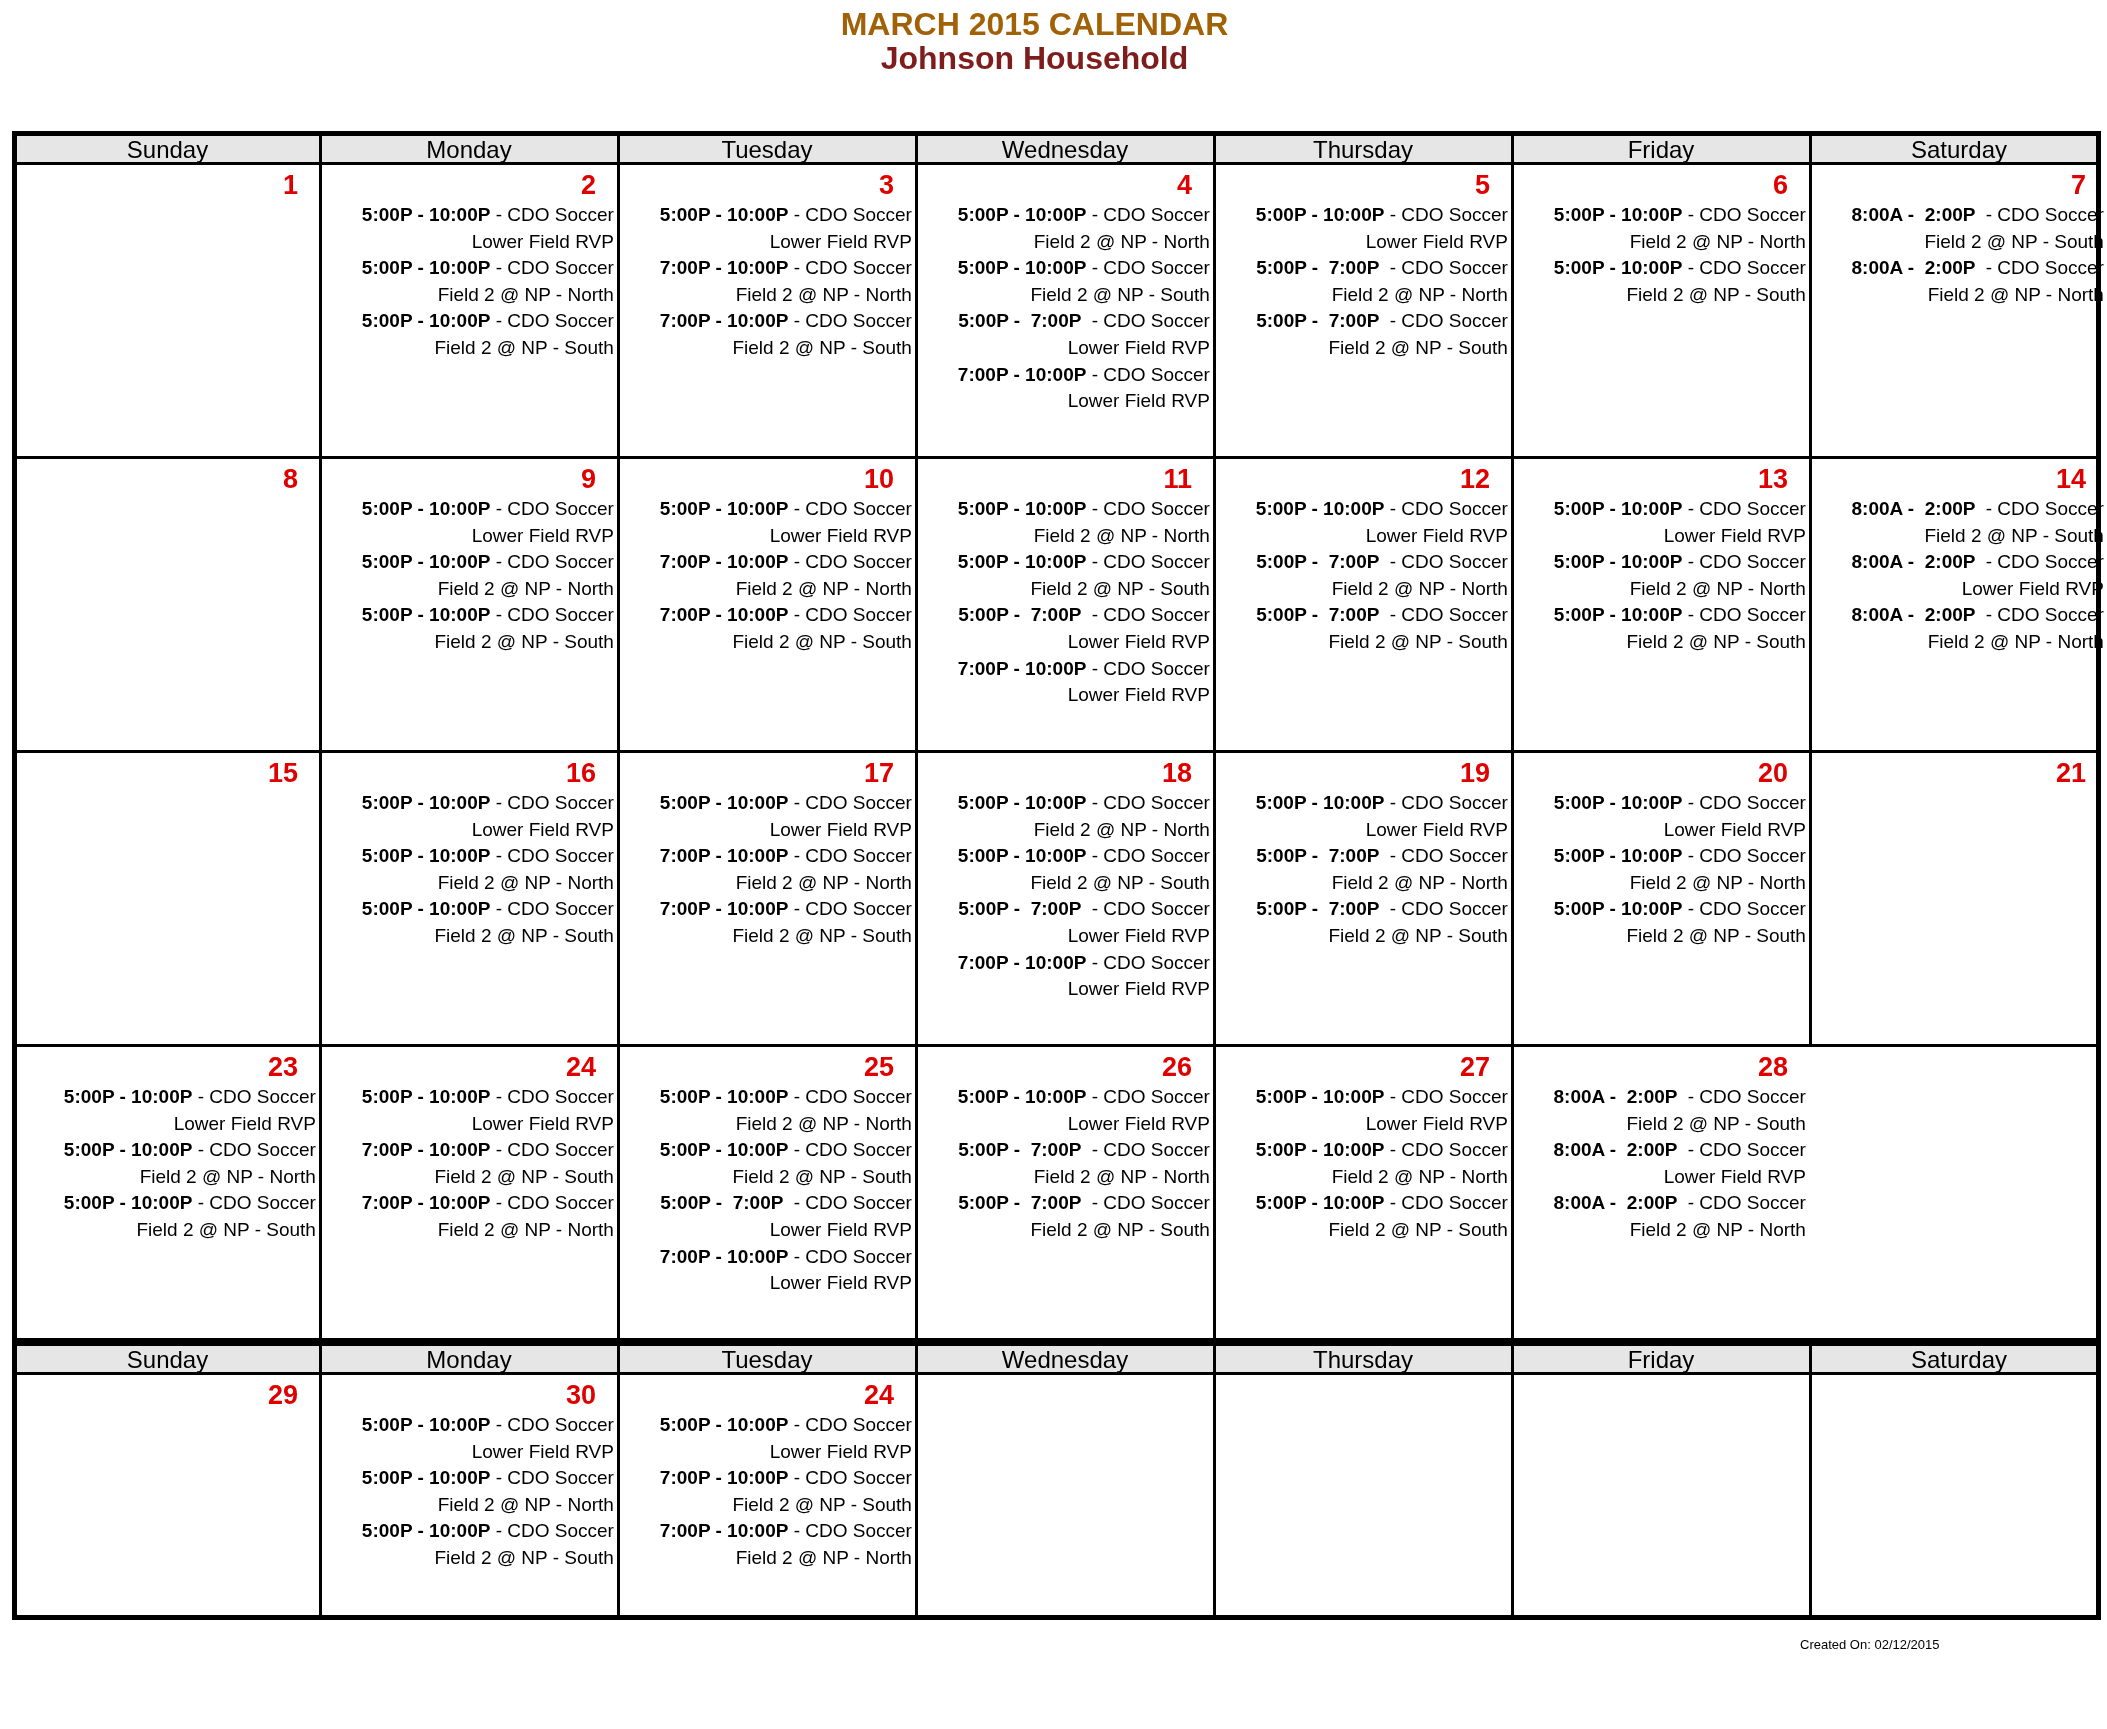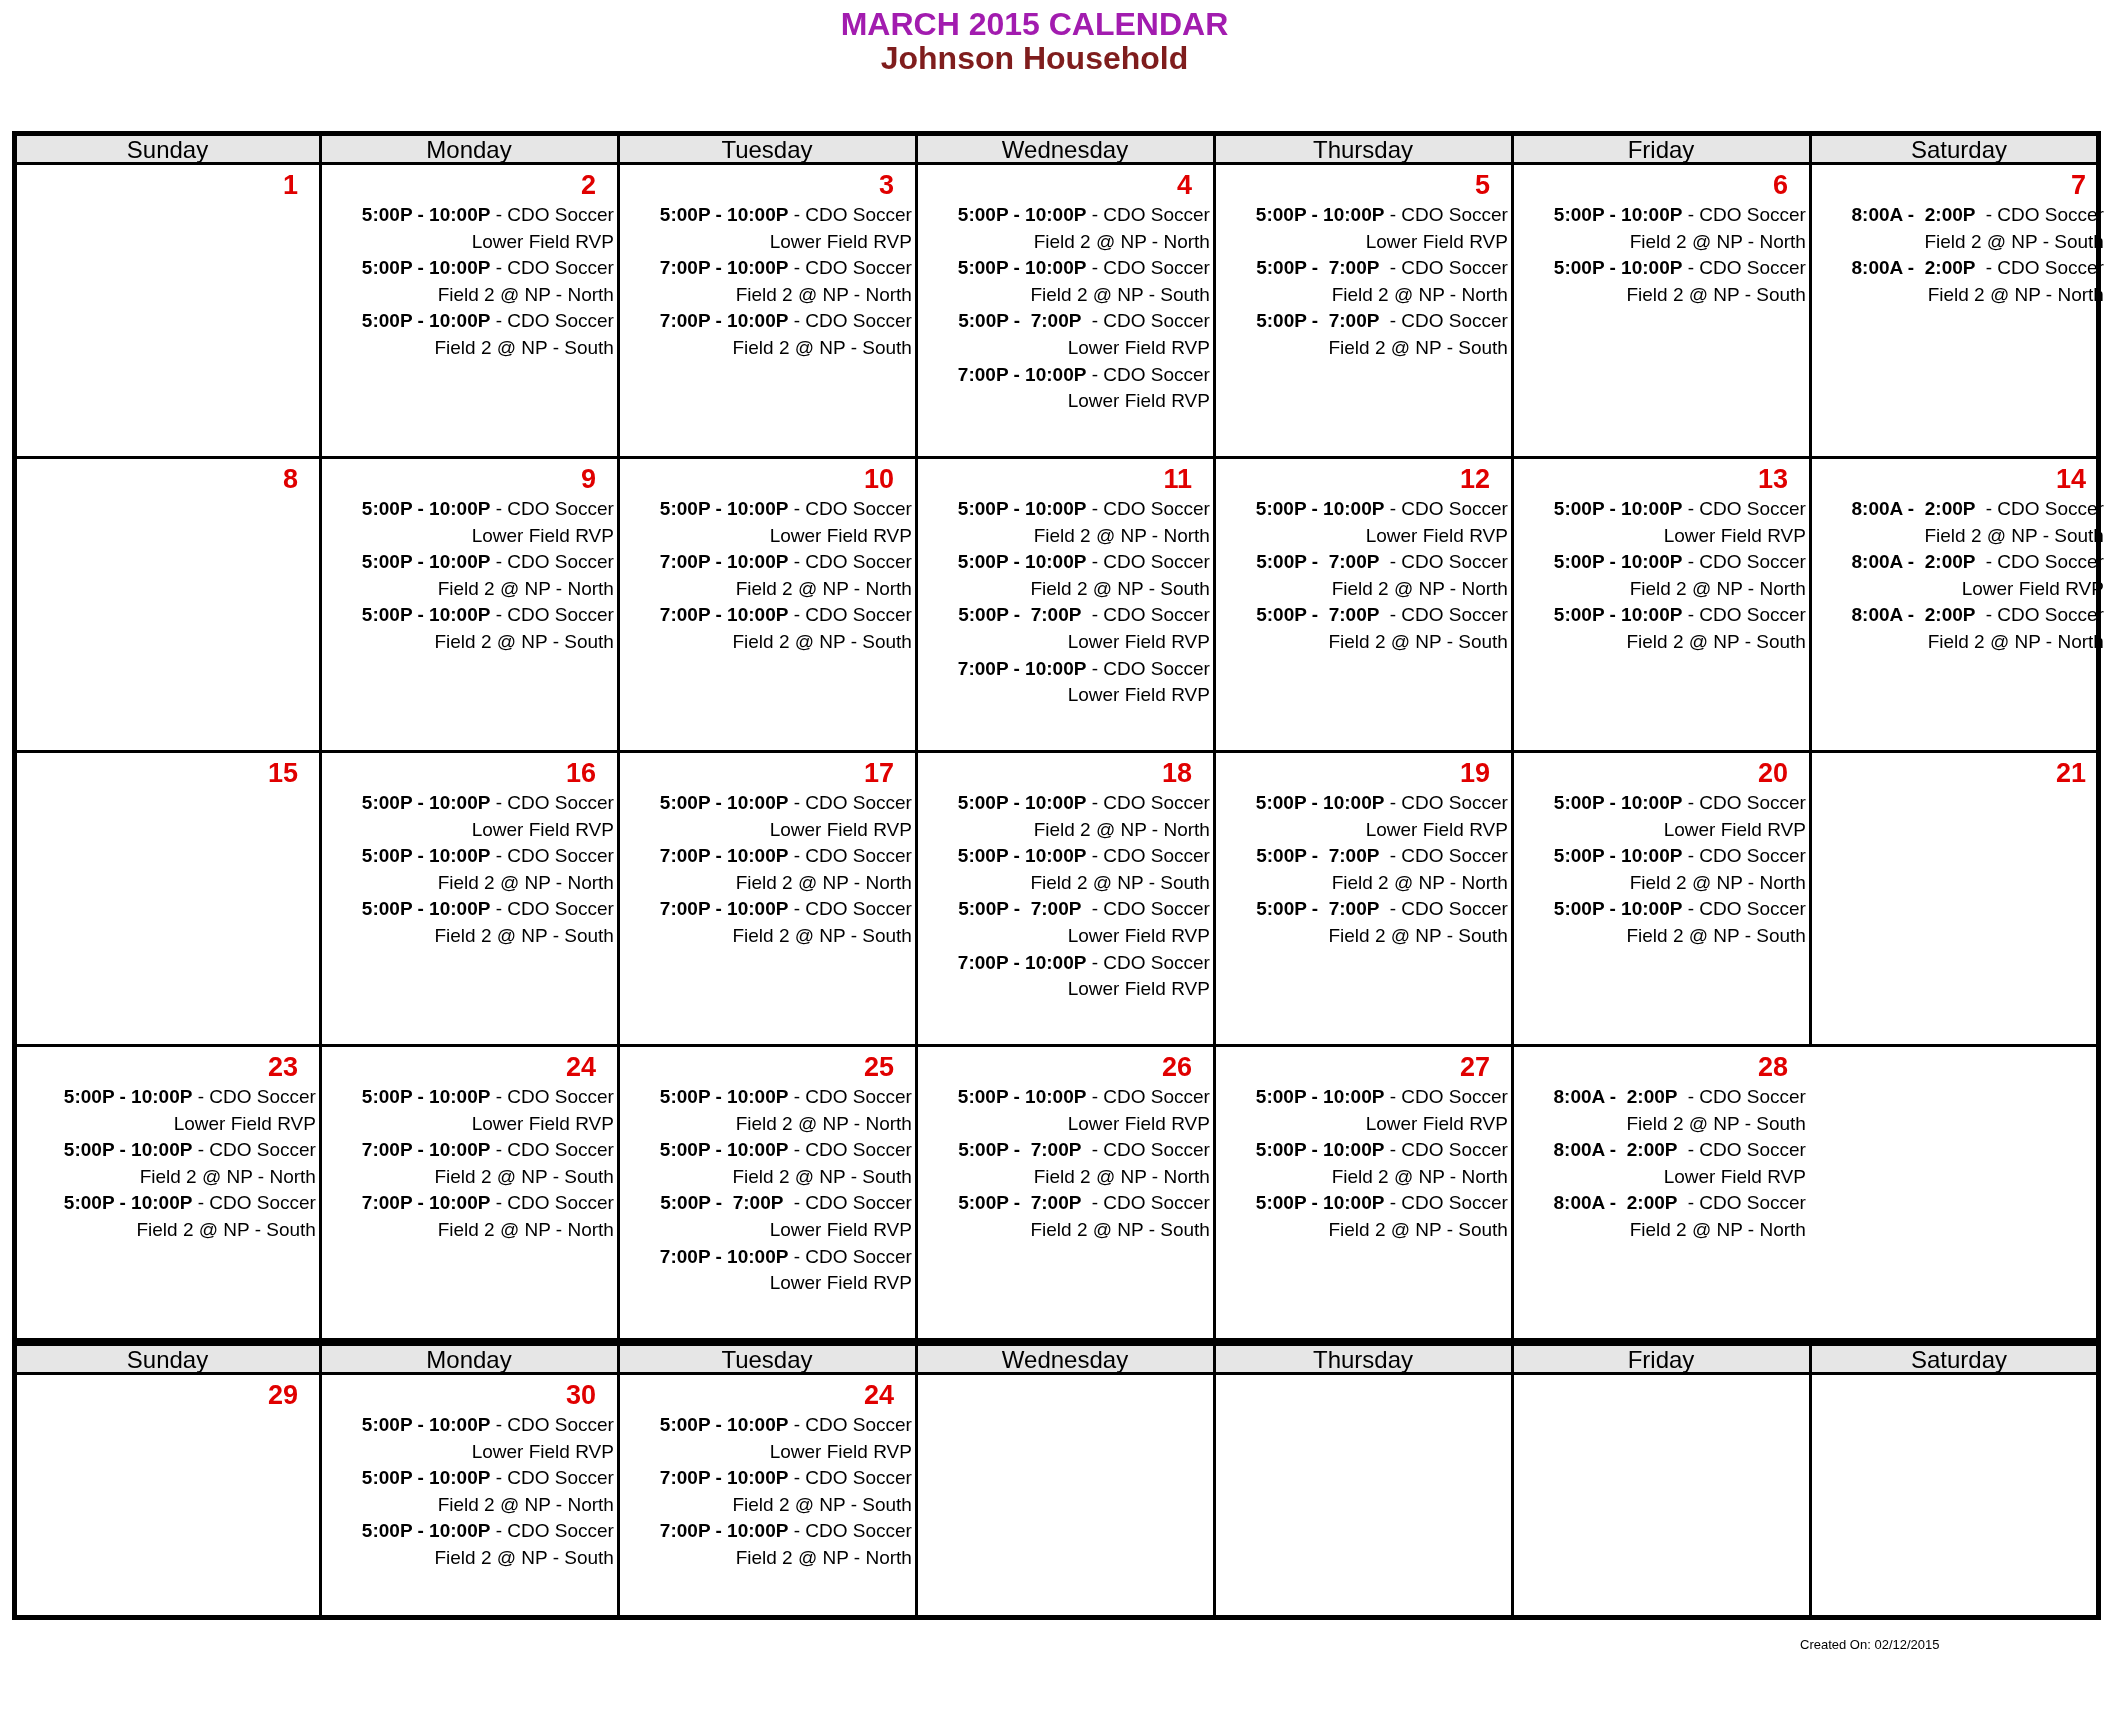--- a/index.html
+++ b/index.html
@@ -1,17 +1,17 @@
 <!DOCTYPE html>
 <html style="font-size:10.2px"><head>
 <meta charset="utf-8">
 <style>
   html, body { margin:0; padding:0; background:#ffffff; }
   body { width:2108px; height:1729px; position:relative; font-family:"Liberation Sans", sans-serif; color:#000; overflow:hidden; }
-  .title { position:absolute; left:0; width:2069px; top:6.4px; text-align:center; font-weight:bold; font-size:32px; color:#a21caf; line-height:36px; }
+  .title { position:absolute; left:0; width:2069px; top:6.4px; text-align:center; font-weight:bold; font-size:32px; color:#a16207; line-height:36px; }
   .subtitle { position:absolute; left:0; width:2069px; top:40px; text-align:center; font-weight:bold; font-size:32px; color:#7f1d1d; line-height:36px; }
   .grid { position:absolute; left:11.5px; top:131px; width:2089px; }
   .hdr-row { display:grid; grid-template-columns:302px 298px 298px 298px 298px 298px 298px; border:5.8px solid #000; border-bottom:3.8px solid #000; background:#e6e6e6; height:26px; box-sizing:content-box; }
   .hdr-row.second { border-top:5.8px solid #000; }
   .hdr-cell { text-align:center; font-weight:normal; font-size:24px; line-height:28px; border-left:3.8px solid #000; overflow:hidden; height:26px; }
   .hdr-cell:first-child { border-left:none; }
   .week { display:grid; grid-template-columns:302px 298px 298px 298px 298px 298px 298px; border-left:5.8px solid #000; border-right:5.8px solid #000; border-bottom:3.8px solid #000; height:291px; }
   .week.last { border-bottom:5.8px solid #000; height:240px; }
   .day { border-left:3.8px solid #000; position:relative; overflow:hidden; }
   .day:first-child { border-left:none; }

